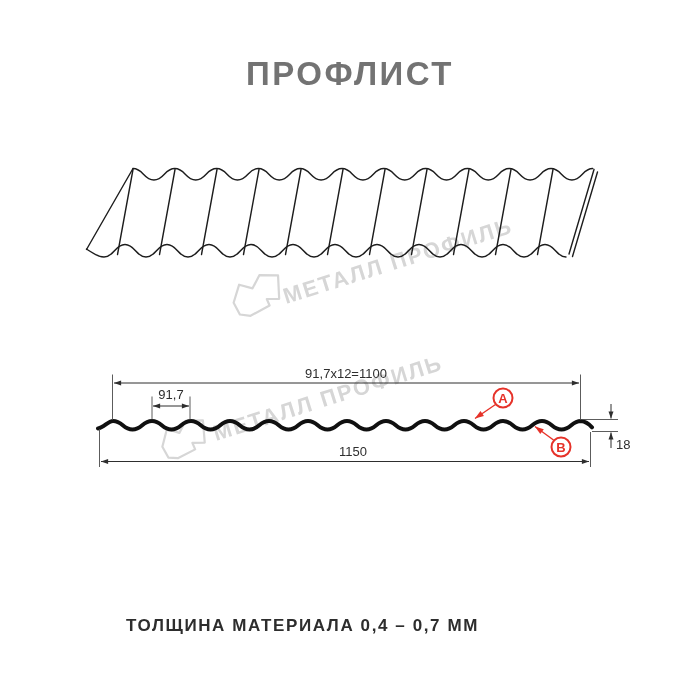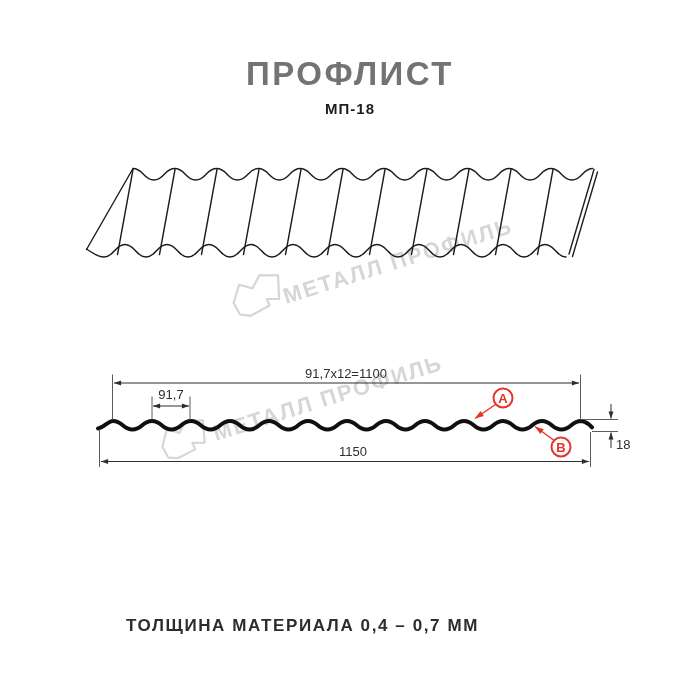--- a/index.html
+++ b/index.html
@@ -30,21 +30,20 @@
   .redline{stroke:var(--accent,#e63229);stroke-width:1.4;fill:none;}
   .redcircle{stroke:var(--accent,#e63229);stroke-width:2;fill:#ffffff;}
   .redletter{font-size:13px;font-weight:bold;fill:var(--accent,#e63229);text-anchor:middle;}
 </style>
 </head>
 <body>
 
 <div id="page" style="--accent: #e63229; --wm: #d6d6d6;">
 
   <div class="title">ПРОФЛИСТ</div>
-  <div class="subtitle">МП-18</div>
 
   <svg width="700" height="700" viewBox="0 0 700 700">
     <defs>
       <marker id="mA" viewBox="0 0 10 10" refX="9.4" refY="5" markerWidth="10" markerHeight="8" orient="auto-start-reverse">
           <path d="M0.5,1.9 L9.5,5 L0.5,8.1 Z" fill="#2e2e2e"></path>
         </marker>
       <marker id="mR" viewBox="0 0 10 10" refX="9.4" refY="5" markerWidth="9" markerHeight="7" orient="auto-start-reverse">
           <path d="M0.5,1.9 L9.5,5 L0.5,8.1 Z" fill="#e63229"></path>
         </marker>
     </defs>

